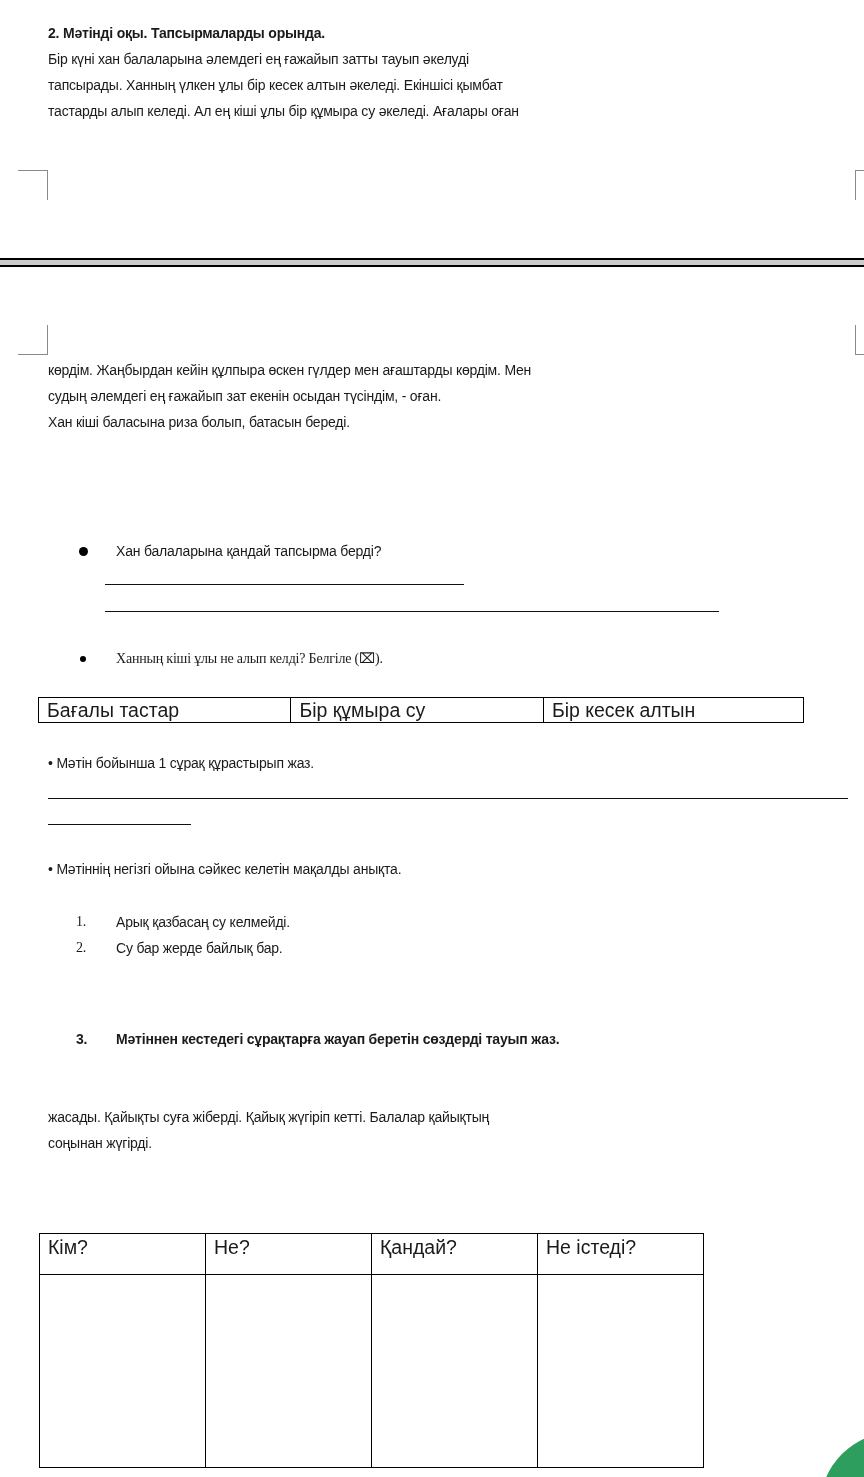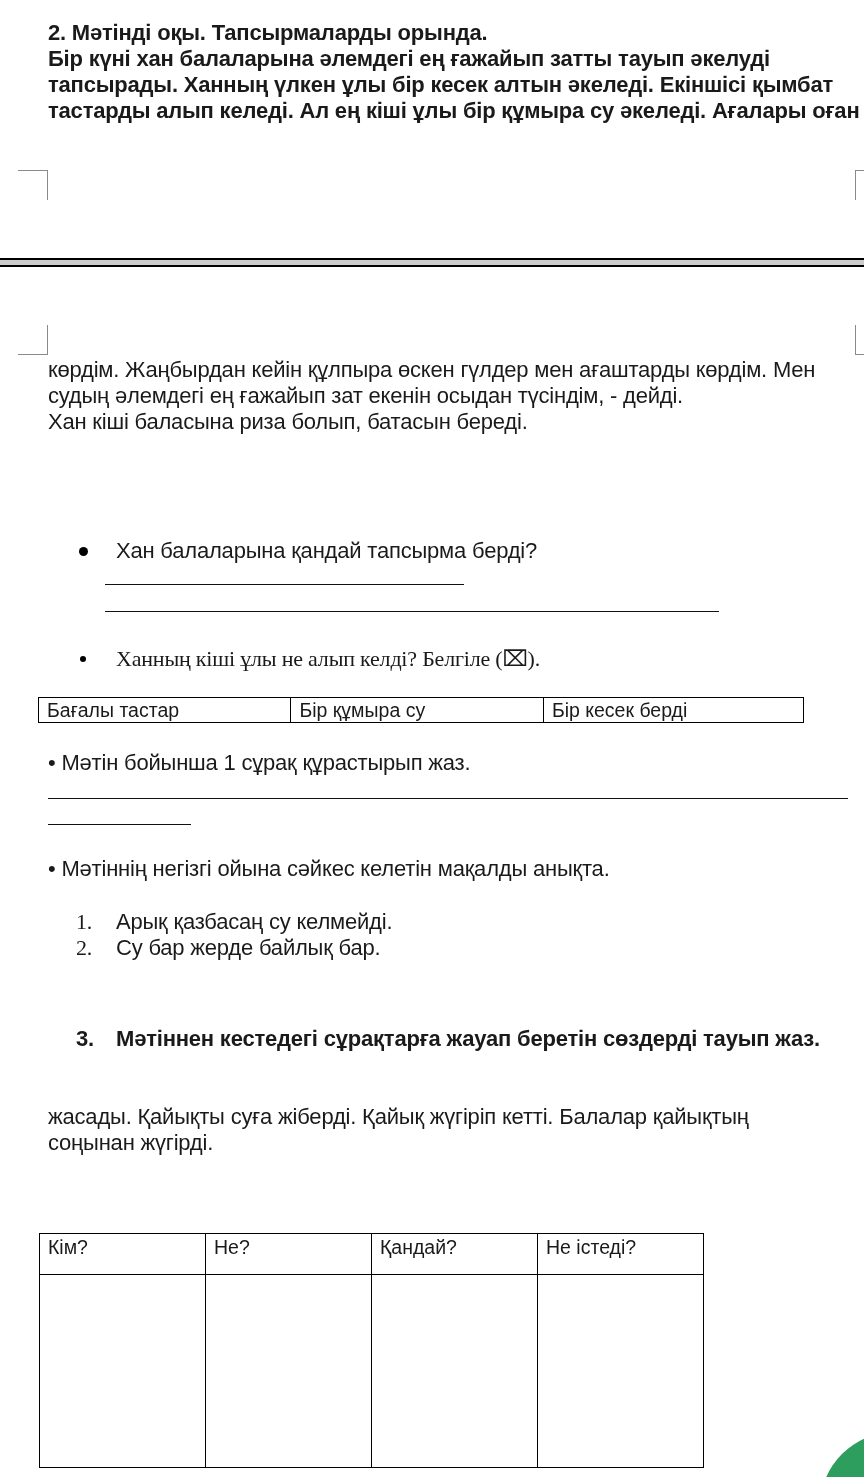--- a/index.html
+++ b/index.html
@@ -2,21 +2,21 @@
 <html><head>
   <meta charset="utf-8">
   <style>
     html, body { margin: 0; padding: 0; background: #ffffff; }
     body {
       width: 864px; height: 1477px; position: relative; overflow: hidden;
       font-family: "Liberation Sans", "DejaVu Sans", sans-serif;
       color: #1a1a1a;
     }
     .abs { position: absolute; }
-    .para { font-size: 22px; line-height: 26px; letter-spacing: -0.2px; }
+    .para { font-size: 14px; line-height: 26px; letter-spacing: -0.2px; }
     .title { font-weight: bold; }
     
     .crop { position: absolute; border-color: #8a8a8a; border-style: solid; border-width: 0; }
     
     .page-break {
       position: absolute; left: 0; top: 258px; width: 864px; height: 5px;
       background: #cccccc; border-top: 2px solid #000; border-bottom: 2px solid #000;
     }
     .bullet-dot { position: absolute; width: 9px; height: 9px; background: #000; border-radius: 50%; }
     .bullet-small { position: absolute; width: 6px; height: 6px; background: #000; border-radius: 50%; }
@@ -37,54 +37,54 @@
     table.words td { border: 1.3px solid #000; height: 190px; width: 25%; }
     .green-circle {
       position: absolute; left: 820px; top: 1432px; width: 150px; height: 150px;
       border-radius: 50%; background: #2e9e5e;
     }
   </style>
 </head>
 <body>
 
 <div class="abs para title" style="left:48px; top:20px;">2. Мәтінді оқы. Тапсырмаларды орында.</div>
-<div class="abs para" style="left:48px; top:46px;font-weight:bold;">
+<div class="abs para" style="left:48px; top:46px;">
   <div>Бір күні хан балаларына әлемдегі ең ғажайып затты тауып әкелуді</div>
   <div>тапсырады. Ханның үлкен ұлы бір кесек алтын әкеледі. Екіншісі қымбат</div>
   <div>тастарды алып келеді. Ал ең кіші ұлы бір құмыра су әкеледі. Ағалары оған</div>
 </div>
 
 <div class="crop" style="left:18px; top:170px; width:29px; height:29px; border-top-width:1.5px; border-right-width:1.5px;"></div>
 <div class="crop" style="left:855px; top:170px; width:12px; height:29px; border-top-width:1.5px; border-left-width:1.5px;"></div>
 
 <div class="page-break"></div>
 
 <div class="crop" style="left:18px; top:325px; width:29px; height:29px; border-bottom-width:1.5px; border-right-width:1.5px;"></div>
 <div class="crop" style="left:855px; top:325px; width:12px; height:29px; border-bottom-width:1.5px; border-left-width:1.5px;"></div>
 
 <div class="abs para" style="left:48px; top:357px;">
   <div>көрдім. Жаңбырдан кейін құлпыра өскен гүлдер мен ағаштарды көрдім. Мен</div>
-  <div>судың әлемдегі ең ғажайып зат екенін осыдан түсіндім, - дейді.</div>
+  <div>судың әлемдегі ең ғажайып зат екенін осыдан түсіндім, - оған.</div>
   <div>Хан кіші баласына риза болып, батасын береді.</div>
 </div>
 
 <div class="bullet-dot" style="left:79px; top:547px;"></div>
 <div class="abs para" style="left:116px; top:538px;">Хан балаларына қандай тапсырма берді?</div>
 <div class="answer-line" style="left:105px; top:584px; width:359px;"></div>
 <div class="answer-line" style="left:105px; top:611px; width:614px;"></div>
 
 <div class="bullet-small" style="left:80px; top:656px;"></div>
 <div class="abs para" style="left:116px; top:646px;font-family:Liberation Serif, serif;">Ханның кіші ұлы не алып келді? Белгіле (⌧).</div>
 
 <table class="choice">
   <tbody>
       <tr>
     <td style="width:33%;">Бағалы тастар</td>
     <td style="width:33%;">Бір құмыра су</td>
-    <td style="width:34%;">Бір кесек берді</td>
+    <td style="width:34%;">Бір кесек алтын</td>
   </tr>
 </tbody>
   </table>
 
 <div class="abs para" style="left:48px; top:750px;">• Мәтін бойынша 1 сұрақ құрастырып жаз.</div>
 <div class="answer-line" style="left:48px; top:798px; width:800px;"></div>
 <div class="answer-line" style="left:48px; top:824px; width:143px;"></div>
 
 <div class="abs para" style="left:48px; top:856px;">• Мәтіннің негізгі ойына сәйкес келетін мақалды анықта.</div>
 

